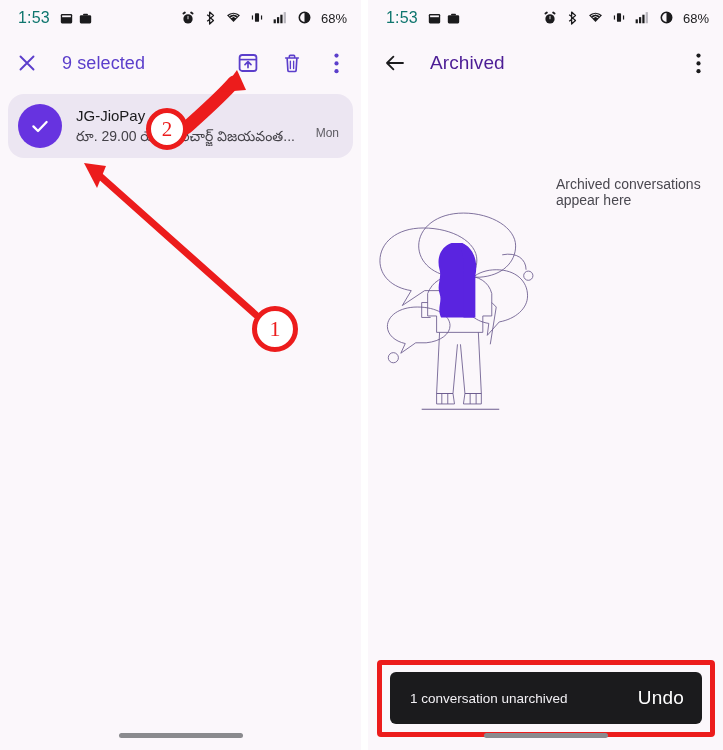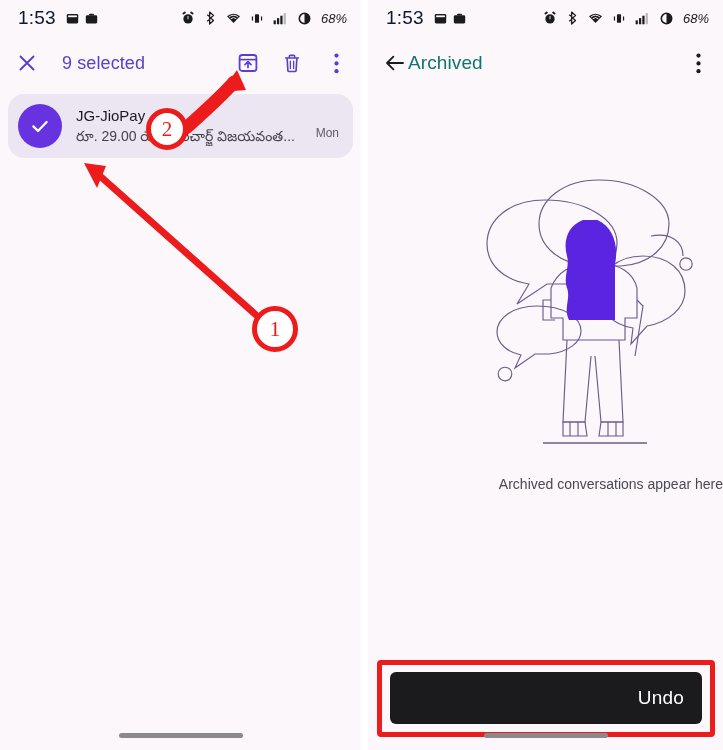--- a/index.html
+++ b/index.html
@@ -20,41 +20,41 @@
   .panel-left  { left:0;   width:361px; }
   .panel-right { left:368px; width:355px; }
 
   
   .statusbar {
     position:relative; height:36px;
     display:flex; align-items:center;
     padding:0 14px 0 18px;
   }
   .status-time {
-    font-size:19px; color:#0f172a; letter-spacing:.2px;text-align:center;
+    font-size:16px; color:#0f766e; letter-spacing:.2px;text-align:center;
   }
   .status-left-icons {
     display:flex; align-items:center; gap:6px; margin-left:10px;
   }
   .status-right {
-    margin-left:auto; display:flex; align-items:center; gap:10px;font-style:italic;
+    margin-left:auto; display:flex; gap:10px;
   }
   .status-batt-text { font-size:13px; color:#1b1b1d; }
   .sico { display:block; }
 
   
   .appbar {
     height:54px; display:flex; align-items:center;
     padding:0 12px 0 14px; position:relative;
   }
   .appbar-title {
     font-size:18px; letter-spacing:.1px;
   }
   .appbar-left .appbar-title { color:#5b3ecb; margin-left:22px; }
-  .appbar-right .appbar-title { color:#0f766e; font-size:19px; }
+  .appbar-right .appbar-title { color:#4c1d95; margin-left:22px; font-size:19px; }
   .appbar-actions { margin-left:auto; display:flex; align-items:center; gap:18px; }
   .icon-btn {
     width:26px; height:26px; display:flex;
     align-items:center; justify-content:center;
     cursor:pointer;
   }
 
   
   .conv-list { padding:4px 8px 0 8px; }
   .conv-row {
@@ -79,22 +79,22 @@
     font-size:14px; color:#444248; line-height:1.4; margin-top:1px;
     white-space:nowrap; overflow:hidden; text-overflow:ellipsis;
   }
   .conv-time {
     font-size:12px; color:#5e5c63; flex:0 0 auto; align-self:flex-start;
     margin-top:22px;
   }
 
   
   .empty-wrap {
-    position:absolute; left:9px; right:0; top:160px;
-    display:flex; flex-direction:column; align-items:flex-end;
+    position:absolute; left:0; right:0; top:160px;
+    display:flex; flex-direction:row; align-items:flex-start;
   }
   .empty-caption {
     margin-top:16px; font-size:14px; color:#4a4850;
   }
 
   
   .snack-highlight {
     position:absolute; left:9px; top:660px;
     width:338px; height:77px;
     border:5px solid #ec1c1c; border-radius:4px;
@@ -338,20 +338,21 @@
         </g>
 
         <path d="M112 60 C96 66 92 82 96 96 C99 107 92 116 96 128 C100 139 92 148 98 160 L142 160 L142 104 C146 88 142 68 126 60 Z" fill="#5a24e0"></path>
         <path d="M126 60 C142 66 148 86 144 104 L144 160 L128 160 L128 104 C130 86 128 68 118 60 Z" fill="#5a24e0"></path>
       </svg>
       <span class="empty-caption">Archived conversations appear here</span>
     </div>
 
     <div class="snack-highlight"></div>
     <div class="snackbar">
+      <span class="snack-msg">1 conversation unarchived</span>
       <span class="snack-action">Undo</span>
     </div>
 
     <div class="gesture-bar"></div>
   </div>
 
   <svg class="anno">
 
     <path d="M186 128 C206 110 222 96 234 82" stroke="#ec1c1c" stroke-width="13" fill="none" stroke-linecap="round"></path>
     <path d="M237 70 L221 92 L246 90 Z" fill="#ec1c1c"></path>

